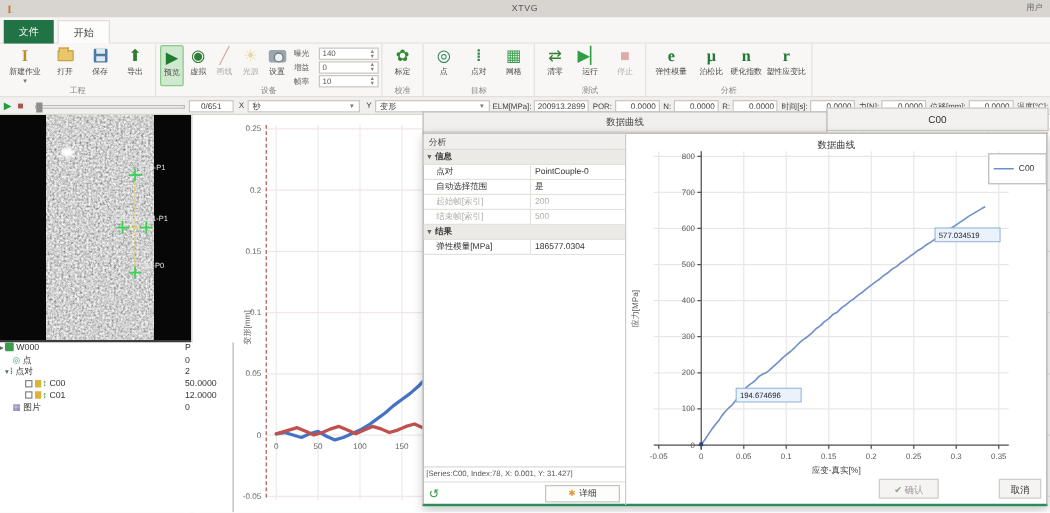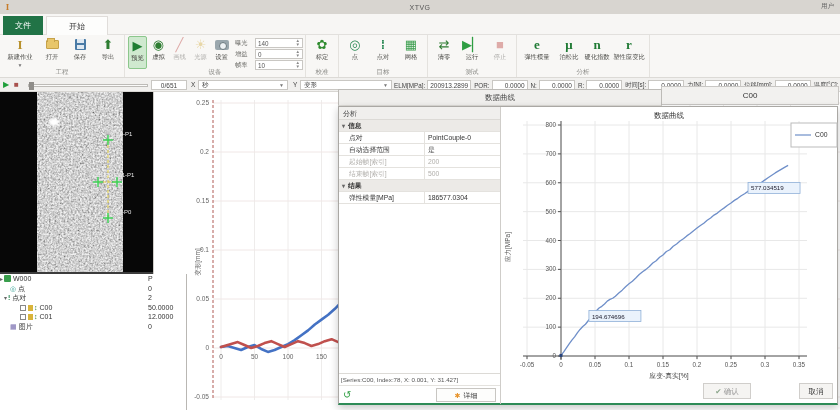--- a/index.html
+++ b/index.html
@@ -13,21 +13,21 @@
   #titlebar .logo { width:9px; height:9px; margin-left:3px; font:bold 9px "Liberation Serif",serif;
     color:#c77b28; line-height:9px; text-align:center; }
   #titlebar .ttl { position:absolute; left:0; right:0; text-align:center; letter-spacing:.5px; }
   #titlebar .usr { position:absolute; right:6px; top:2px; font-size:6.5px; color:#666; }
 
   
   #menutabs { position:absolute; left:0; top:14px; width:840px; height:21px; background:#f7f6f4;
     border-bottom:1px solid #e2e0dd; }
   .mtab { position:absolute; top:2px; height:19px; line-height:19px; text-align:center; font-size:8px; }
   .mtab.file { left:3px; width:40px; background:#217346; color:#fff; }
-  .mtab.home { left:46px; width:62px; background:#fdfdfc; color:#333;
+  .mtab.home { left:46px; width:42px; background:#fdfdfc; color:#333;
     border:1px solid #e0ddda; border-bottom:none; }
 
   
   #ribbon { position:absolute; left:0; top:35px; width:840px; height:43px; background:#f8f7f5;
     border-bottom:1px solid #dcdad6; display:flex; }
   .rgroup { position:relative; height:100%; border-right:1px solid #e4e2de; padding:1px 2px 9px 2px;
     display:flex; align-items:flex-start; }
   .rgroup-label { position:absolute; bottom:0; left:0; right:0; text-align:center; font-size:6.5px;
     color:#8a8a86; }
   .rbtn { width:26px; height:33px; display:flex; flex-direction:column; align-items:center;

